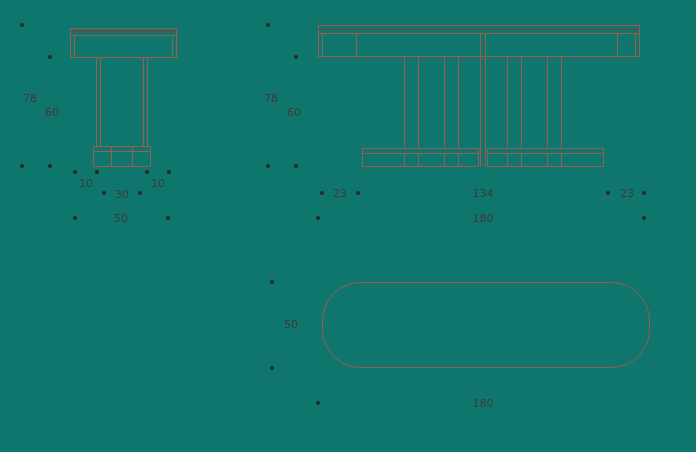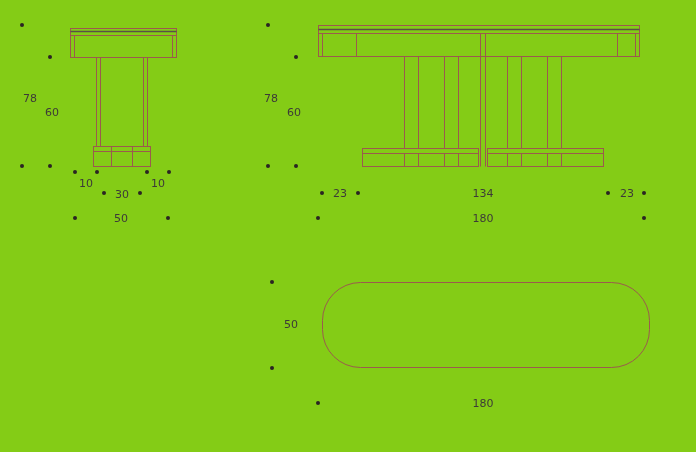--- a/index.html
+++ b/index.html
@@ -4,21 +4,21 @@
 <style>
   html, body {
     margin: 0;
     padding: 0;
     background: #ffffff;
   }
   .canvas {
     position: relative;
     width: 696px;
     height: 452px;
-    background: #84cc16;
+    background: #0f766e;
     font-family: "DejaVu Sans", sans-serif;
     overflow: hidden;
   }
   svg { display: block; }
   .dim-label {
     font-size: 11px;
     fill: #3d3a38;
     font-family: "DejaVu Sans", sans-serif;
   }
   .line {

